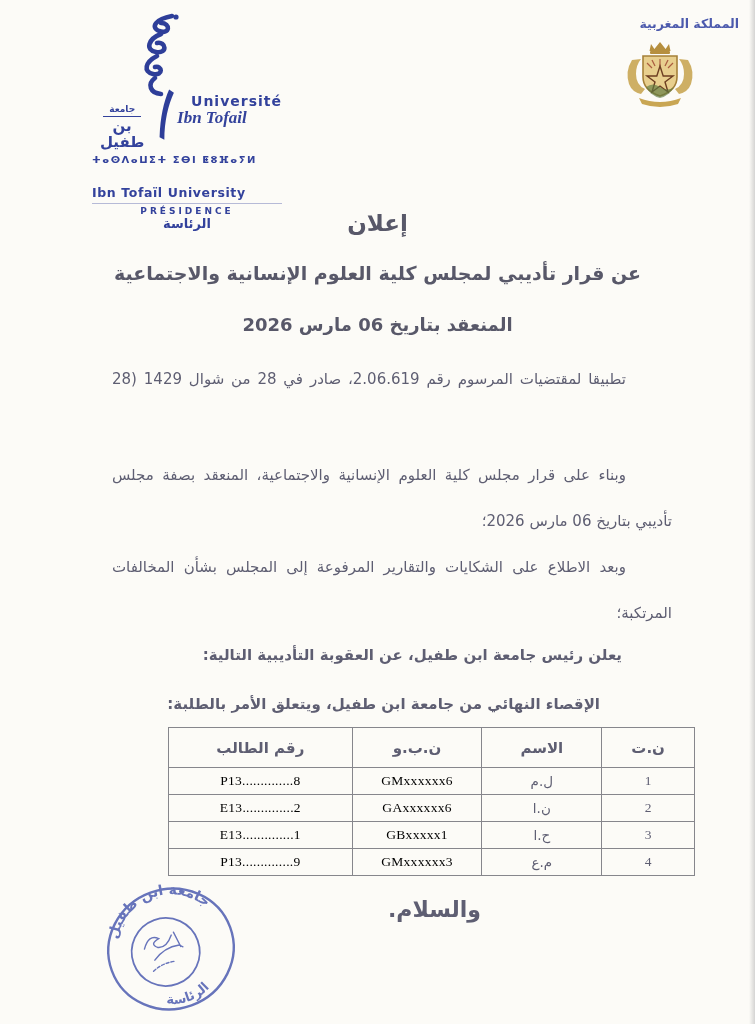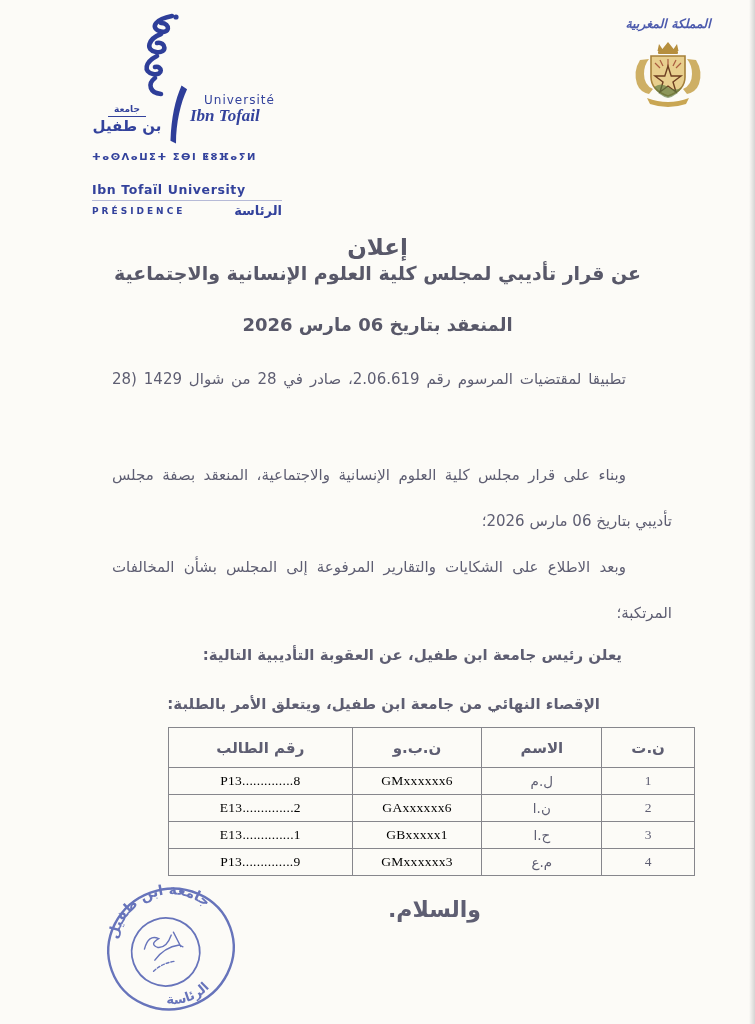--- a/index.html
+++ b/index.html
@@ -14,36 +14,36 @@
 
   
   .uni { position:absolute; left:92px; top:10px; width:190px; color:#33429c; }
   .squiggle { display:block; margin:0 0 0 34px; }
   .lockup { display:flex; align-items:flex-start; margin-top:-16px; }
   .lockup .ar { width:70px; text-align:center; padding-top:16px; line-height:1.1; }
   .lockup .ar .ar1 { font-size:9px; font-weight:bold; border-bottom:1px solid #33429c; display:inline-block; padding:0 6px 1px; }
   .lockup .ar .ar2 { font-size:15px; font-weight:bold; margin-top:1px; }
   .lockup .stroke { margin:0 2px; }
   .lockup .fr { padding-top:12px; text-align:left; line-height:1; }
-  .lockup .fr .fr1 { font-size:12px; letter-spacing:1px; font-weight:normal; margin-left:14px; }
+  .lockup .fr .fr1 { font-size:14px; letter-spacing:1px; font-weight:bold; margin-left:14px; }
   .lockup .fr .fr2 { font-family:"Liberation Serif", serif; font-style:italic; font-weight:bold; font-size:17px; margin-top:1px; }
   .tif { font-size:10px; letter-spacing:1.5px; margin-top:3px; white-space:nowrap; font-weight:bold; }
   .latin { font-size:12.5px; font-weight:bold; letter-spacing:.6px; margin-top:20px; white-space:nowrap; }
-  .pres { display:flex; justify-content:space-between; align-items:center; margin-top:3px; border-top:1px solid rgba(51,66,156,.35); padding-top:2px; }
+  .pres { display:flex; justify-content:space-between; align-items:center; margin-top:3px; border-top:1px solid rgba(51,66,156,.35); padding-top:2px;flex-direction:column; }
   .presfr { font-size:9px; letter-spacing:3px; font-weight:bold; }
   .presar { font-size:13px; font-weight:bold; }
 
   
-  .min { position:absolute; right:8px; top:16px; width:158px; text-align:center; color:#4c5aad;font-style:italic; }
+  .min { position:absolute; right:16px; top:16px; width:158px; text-align:right; color:#4c5aad; }
   .kingdom { font-size:12.5px; font-weight:bold; }
   .emblem { display:block; margin:4px auto 2px; }
   .minl { font-size:13px; font-weight:bold; line-height:1.55; white-space:nowrap; }
 
   
-  .title    { position:absolute; top:210px; left:0; width:100%; text-align:center; font-size:23px; font-weight:bold; color:#585869;margin-top:24px; }
+  .title    { position:absolute; top:210px; left:0; width:100%; text-align:center; font-size:23px; font-weight:bold; color:#585869; }
   .subtitle { position:absolute; top:262px; left:0; width:100%; text-align:center; font-size:19px; font-weight:bold; color:#585869; }
   .dateline { position:absolute; top:314px; left:0; width:100%; text-align:center; font-size:18px; font-weight:bold; color:#585869; }
 
   
   .para { position:absolute; left:112px; width:560px; direction:rtl; font-size:15px; line-height:46px; color:#5e5e72; }
   .para .ln { white-space:nowrap; }
   .ln.just { white-space:normal; text-align:justify; text-align-last:justify; }
   .ln.right { text-align:right; }
   .ind  { padding-right:46px; }
   .p1 { top:356px; } .p2 { top:452px; } .p3 { top:544px; }

